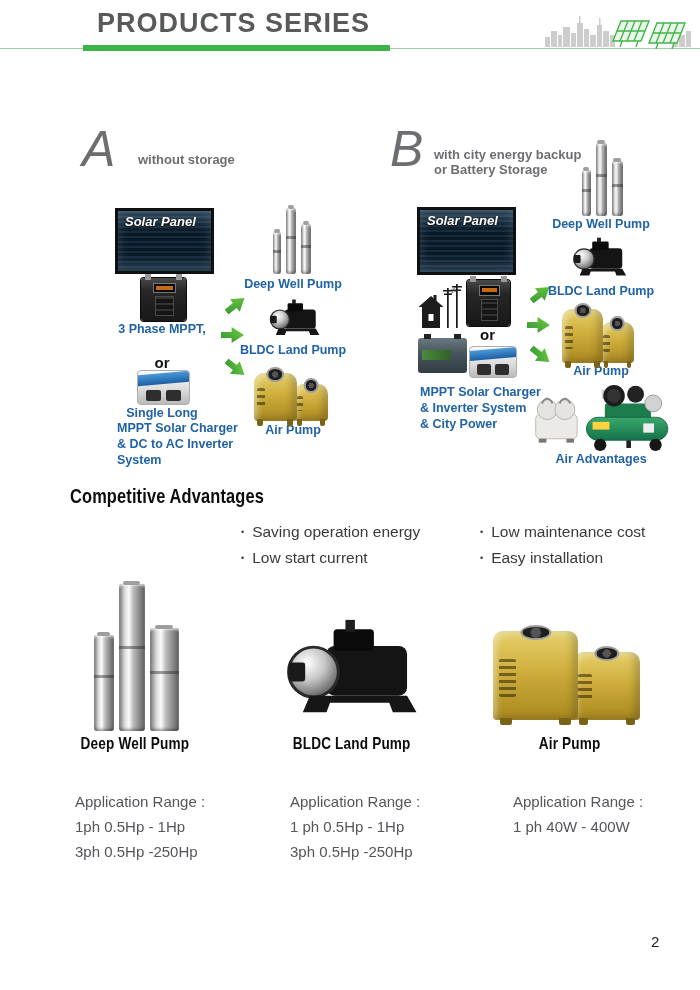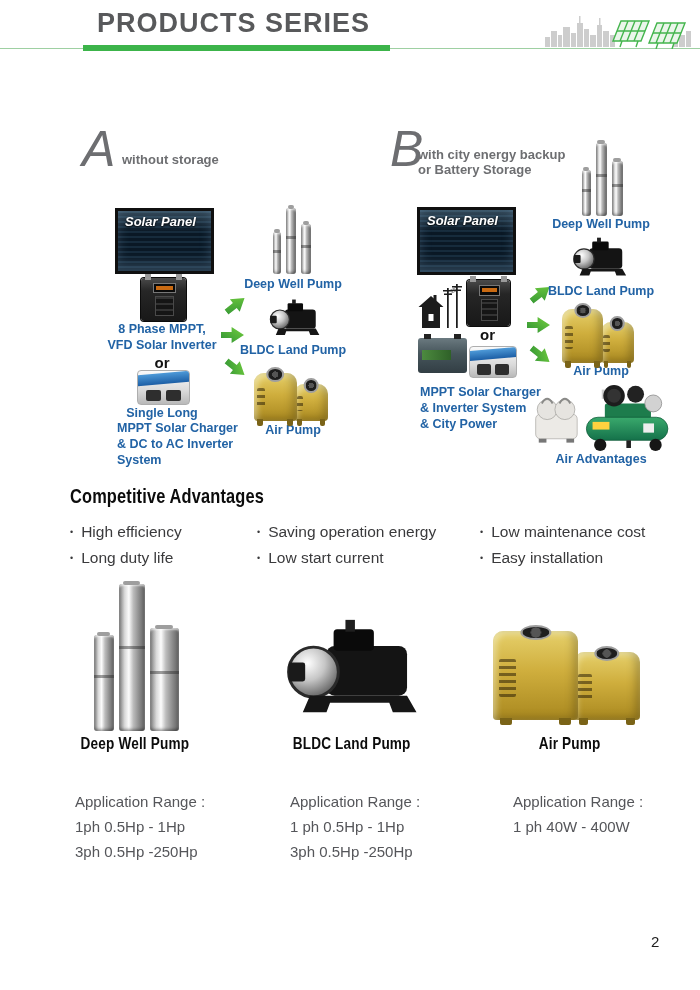--- a/index.html
+++ b/index.html
@@ -11,21 +11,21 @@
   
   .hdr-title { position:absolute; left:97px; top:8px; font-size:27px; font-weight:bold;
                color:#58595b; letter-spacing:1px; white-space:nowrap; }
   .hdr-bar  { position:absolute; left:83px; top:45px; width:307px; height:6px; background:#3cb44a; }
   .hdr-line { position:absolute; left:0; top:48px; width:700px; height:1px; background:#9ed0a2; }
   .skyline  { position:absolute; left:543px; top:11px; width:152px; height:38px; }
 
   
   .diagram { position:absolute; }
   .letter { position:absolute; font-size:50px; font-style:italic; color:#6d6e71; line-height:1; }
-  .dsub { position:absolute; font-size:13px; font-weight:bold; color:#6d6e71; line-height:15px; white-space:nowrap; }
+  .dsub { position:absolute; font-size:13px; font-weight:bold; color:#6d6e71; line-height:15px; white-space:nowrap;margin-left:16px; }
   .lbl { position:absolute; font-size:12.5px; font-weight:bold; color:#2263a5; line-height:16px; }
   .center { text-align:center; }
   .or { position:absolute; font-size:15px; font-weight:bold; color:#121212; }
 
   .solar-panel { position:absolute; border:3px solid #101010;
     background:
       linear-gradient(180deg, rgba(150,190,215,.30), rgba(20,40,60,0) 35%),
       repeating-linear-gradient(180deg, #162b3c 0px, #162b3c 2px, #0a1825 2px, #0a1825 5px);
     background-color:#0c1b28;
     box-shadow: inset 0 -8px 12px rgba(130,170,200,.28); font-style: italic; }
@@ -157,22 +157,21 @@
       <span class="solar-panel-label">Solar Panel</span>
     </div>
 
     <div class="vfd" style="left:71px; top:158px; width:45px; height:43px;">
       <div class="vfd-screen">
           <div class="vfd-digits"></div>
         </div>
       <div class="vfd-pad"></div>
     </div>
     <div class="lbl center" style="left:0; top:201px; width:184px;">
-      <span style="display:block">8 Phase MPPT,</span>
-      <span style="display:block">VFD Solar Inverter</span>
+      <span style="display:block">3 Phase MPPT,</span>
     </div>
 
     <div class="or center" style="left:0; top:234px; width:184px;">or</div>
 
     <div class="inv-white" style="left:67px; top:250px; width:51px; height:33px;">
       <div class="inv-stripe"></div>
       <div class="inv-ports">
           <div class="inv-port"></div>
           <div class="inv-port"></div>
         </div>
@@ -354,25 +353,21 @@
       <circle cx="94" cy="96" r="8" fill="#161616"></circle>
         <circle cx="166" cy="96" r="8" fill="#161616"></circle>
       <rect x="128" y="90" width="6" height="10" fill="#222"></rect>
     </svg>
     <div class="lbl center" style="left:148px; top:331px; width:126px;">Air Advantages</div>
   </div>
 
   <div class="adv-title">
     <span class="cond-l">Competitive Advantages</span>
   </div>
-  <div class="adv-col" style="left:70px;">
-    <div><span class="bullet">•</span><span>High efficiency</span></div>
-    <div><span class="bullet">•</span><span>Long duty life</span></div>
-  </div>
-  <div class="adv-col" style="left:257px;">
+  <div class="adv-col" style="left:241px;">
     <div><span class="bullet">•</span><span>Saving operation energy</span></div>
     <div><span class="bullet">•</span><span>Low start current</span></div>
   </div>
   <div class="adv-col" style="left:480px;">
     <div><span class="bullet">•</span><span>Low maintenance cost</span></div>
     <div><span class="bullet">•</span><span>Easy installation</span></div>
   </div>
 
   <div class="dwp" style="left:86px; top:584px; width:100px; height:147px;">
     <div class="cyl" style="width:20px; height:96px;"></div>

